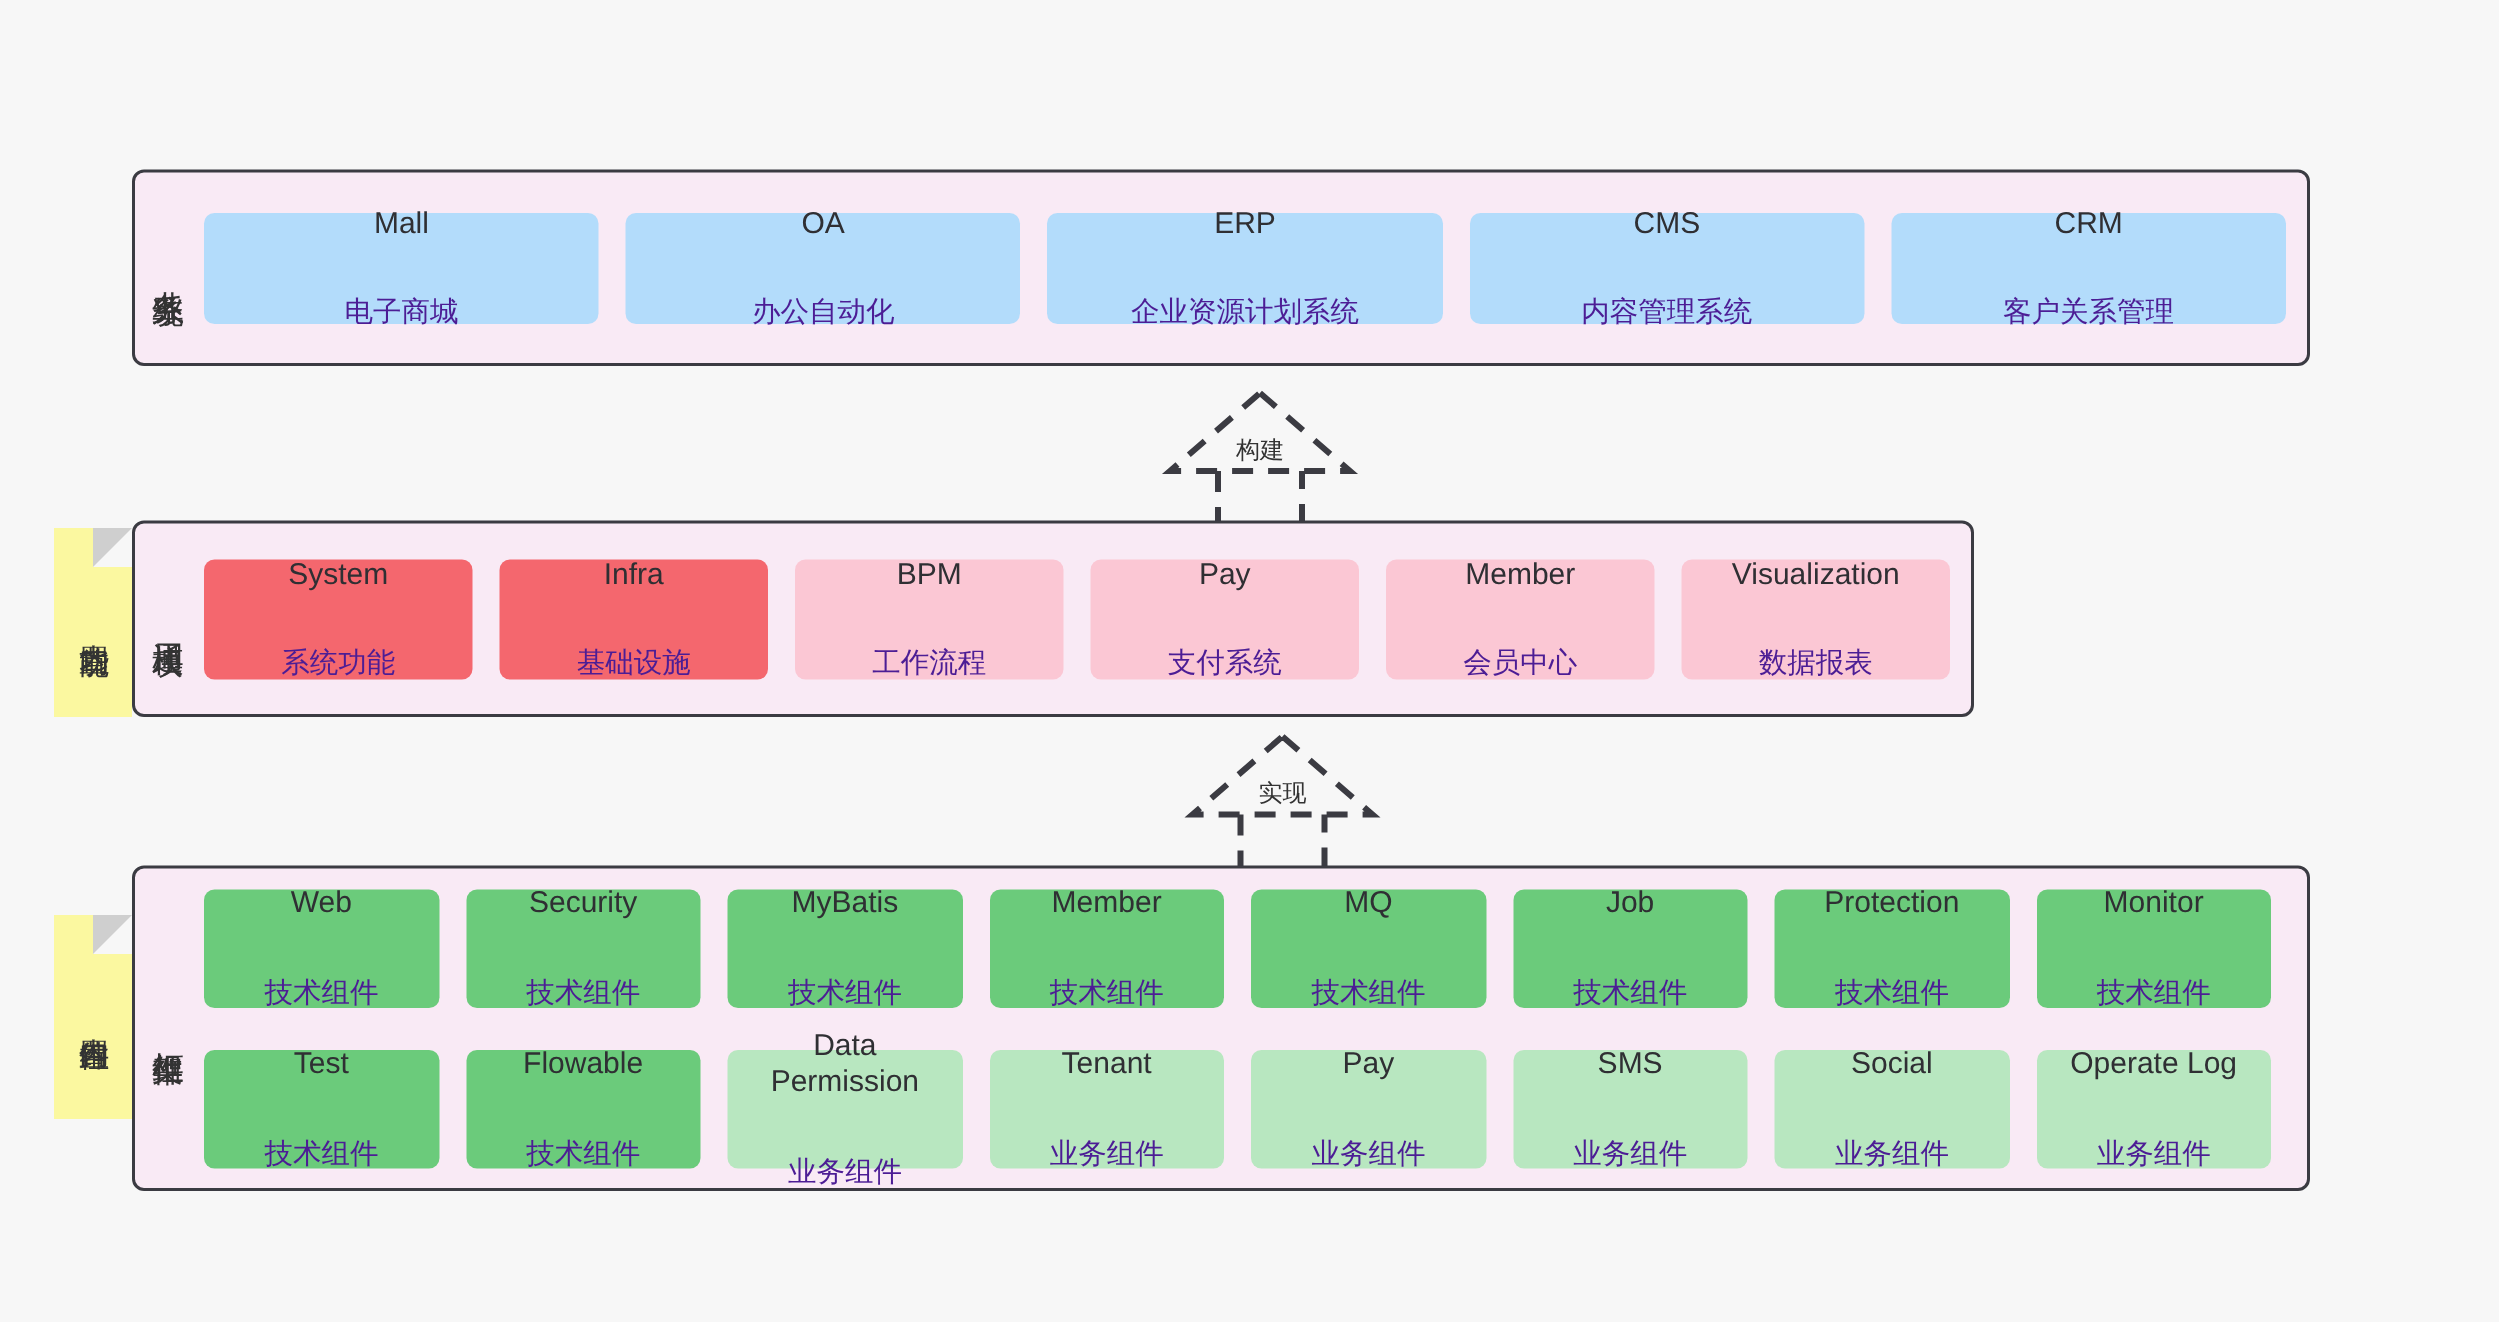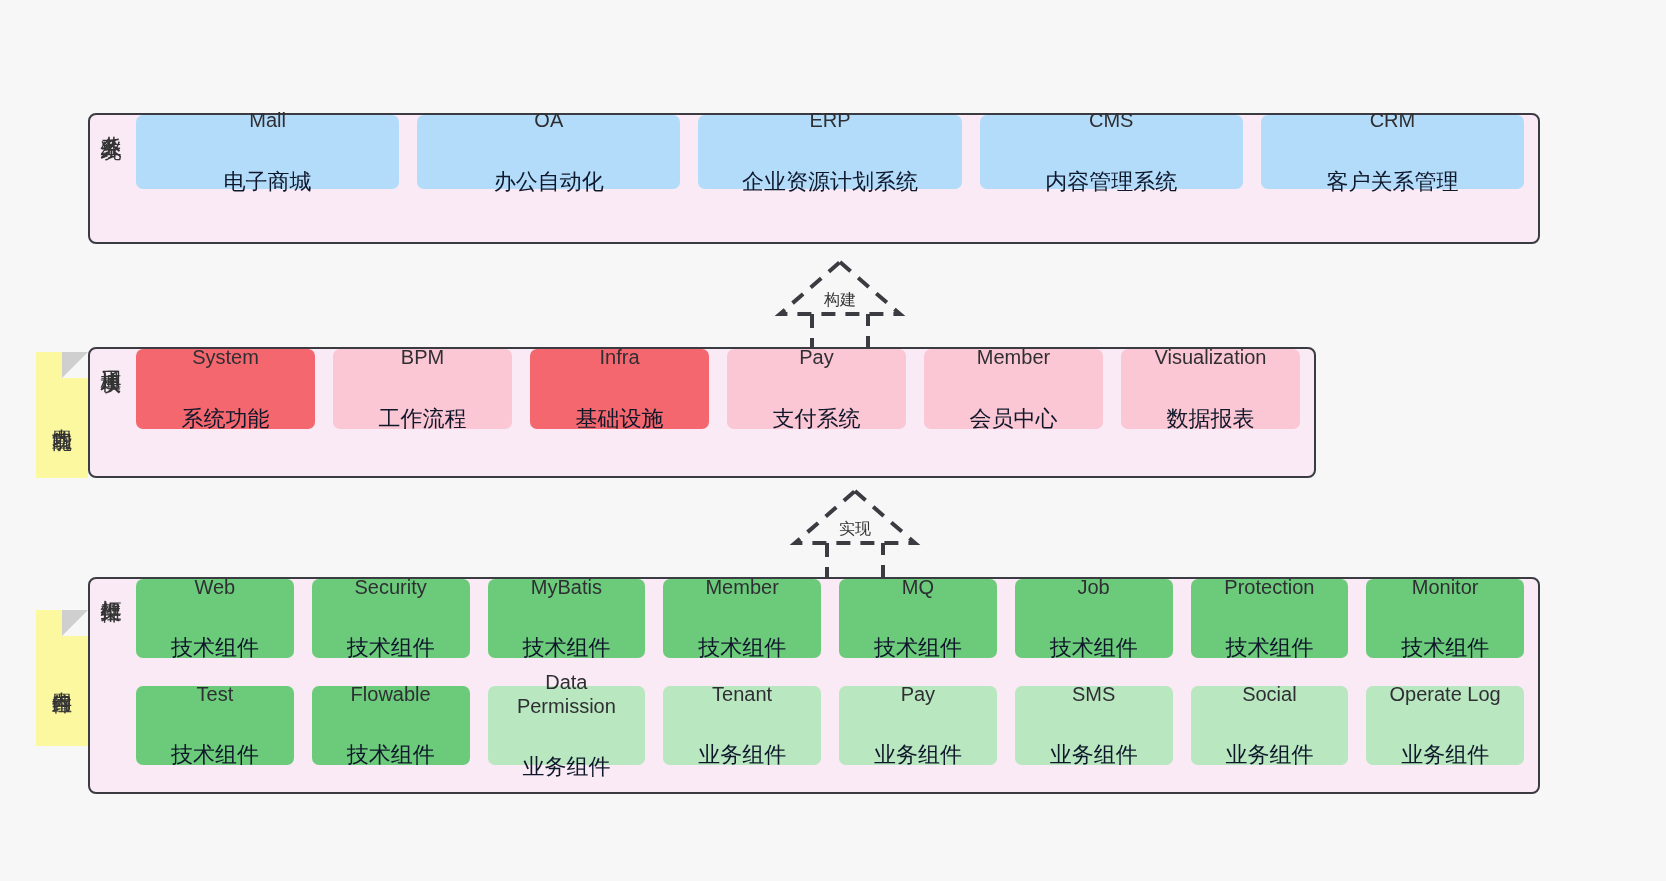--- a/index.html
+++ b/index.html
@@ -24,21 +24,21 @@
   }
 
   
   .layer {
     position: absolute;
     background: #f9eaf5;
     border: 2px solid #3b3b42;
     border-radius: 8px;
     box-sizing: border-box;
     display: flex;
-    align-items: flex-start;
+    align-items: center;
   }
 
   .layer-label {
     flex: 0 0 auto;
     width: 42px;
     display: flex;
     align-items: center;
     justify-content: center;
     font-size: 21px;
     line-height: 1.14;
@@ -74,22 +74,22 @@
     justify-content: center;
     text-align: center;
     line-height: 1.22;
     padding: 4px 6px;
   }
   .card .card-title {
     font-size: 20px;
     color: #2f2f33;
   }
   .card .card-sub {
-    font-size: 22px;
-    color: #0f172a;
+    font-size: 19px;
+    color: #4c1d95;
     margin-top: 36px;
   }
 
   .c-blue   { background: #b3dcfb; }
   .c-red    { background: #f4676e; }
   .c-pink   { background: #fbc7d4; }
   .c-green  { background: #6bcb7b; }
   .c-lgreen { background: #b8e7c0; }
 
   
@@ -111,21 +111,21 @@
   #layer-common .card { height: 80px; }
 
   
   #layer-framework {
     left: 88px;
     top: 577px;
     width: 1452px;
     height: 217px;
   }
   #layer-framework .card { height: 79px; }
-  #layer-framework .layer-body { gap: 28px; padding-right: 14px; }
+  #layer-framework .layer-body { gap: 28px; padding-right: 24px; }
 
   
   .sticky {
     position: absolute;
     width: 52px;
     background: #fbf8a0;
     color: #333333;
     font-size: 20px;
     letter-spacing: 1px;
     line-height: 1.14;
@@ -218,27 +218,27 @@
   </div>
 
   <div class="layer" id="layer-common">
     <div class="layer-label">通用模块</div>
     <div class="layer-body">
       <div class="card-row">
         <div class="card c-red">
           <span class="card-title">System</span>
           <span class="card-sub">系统功能</span>
         </div>
+        <div class="card c-red">
+          <span class="card-title">Infra</span>
+          <span class="card-sub">基础设施</span>
+        </div>
         <div class="card c-pink">
           <span class="card-title">BPM</span>
           <span class="card-sub">工作流程</span>
-        </div>
-        <div class="card c-red">
-          <span class="card-title">Infra</span>
-          <span class="card-sub">基础设施</span>
         </div>
         <div class="card c-pink">
           <span class="card-title">Pay</span>
           <span class="card-sub">支付系统</span>
         </div>
         <div class="card c-pink">
           <span class="card-title">Member</span>
           <span class="card-sub">会员中心</span>
         </div>
         <div class="card c-pink">

